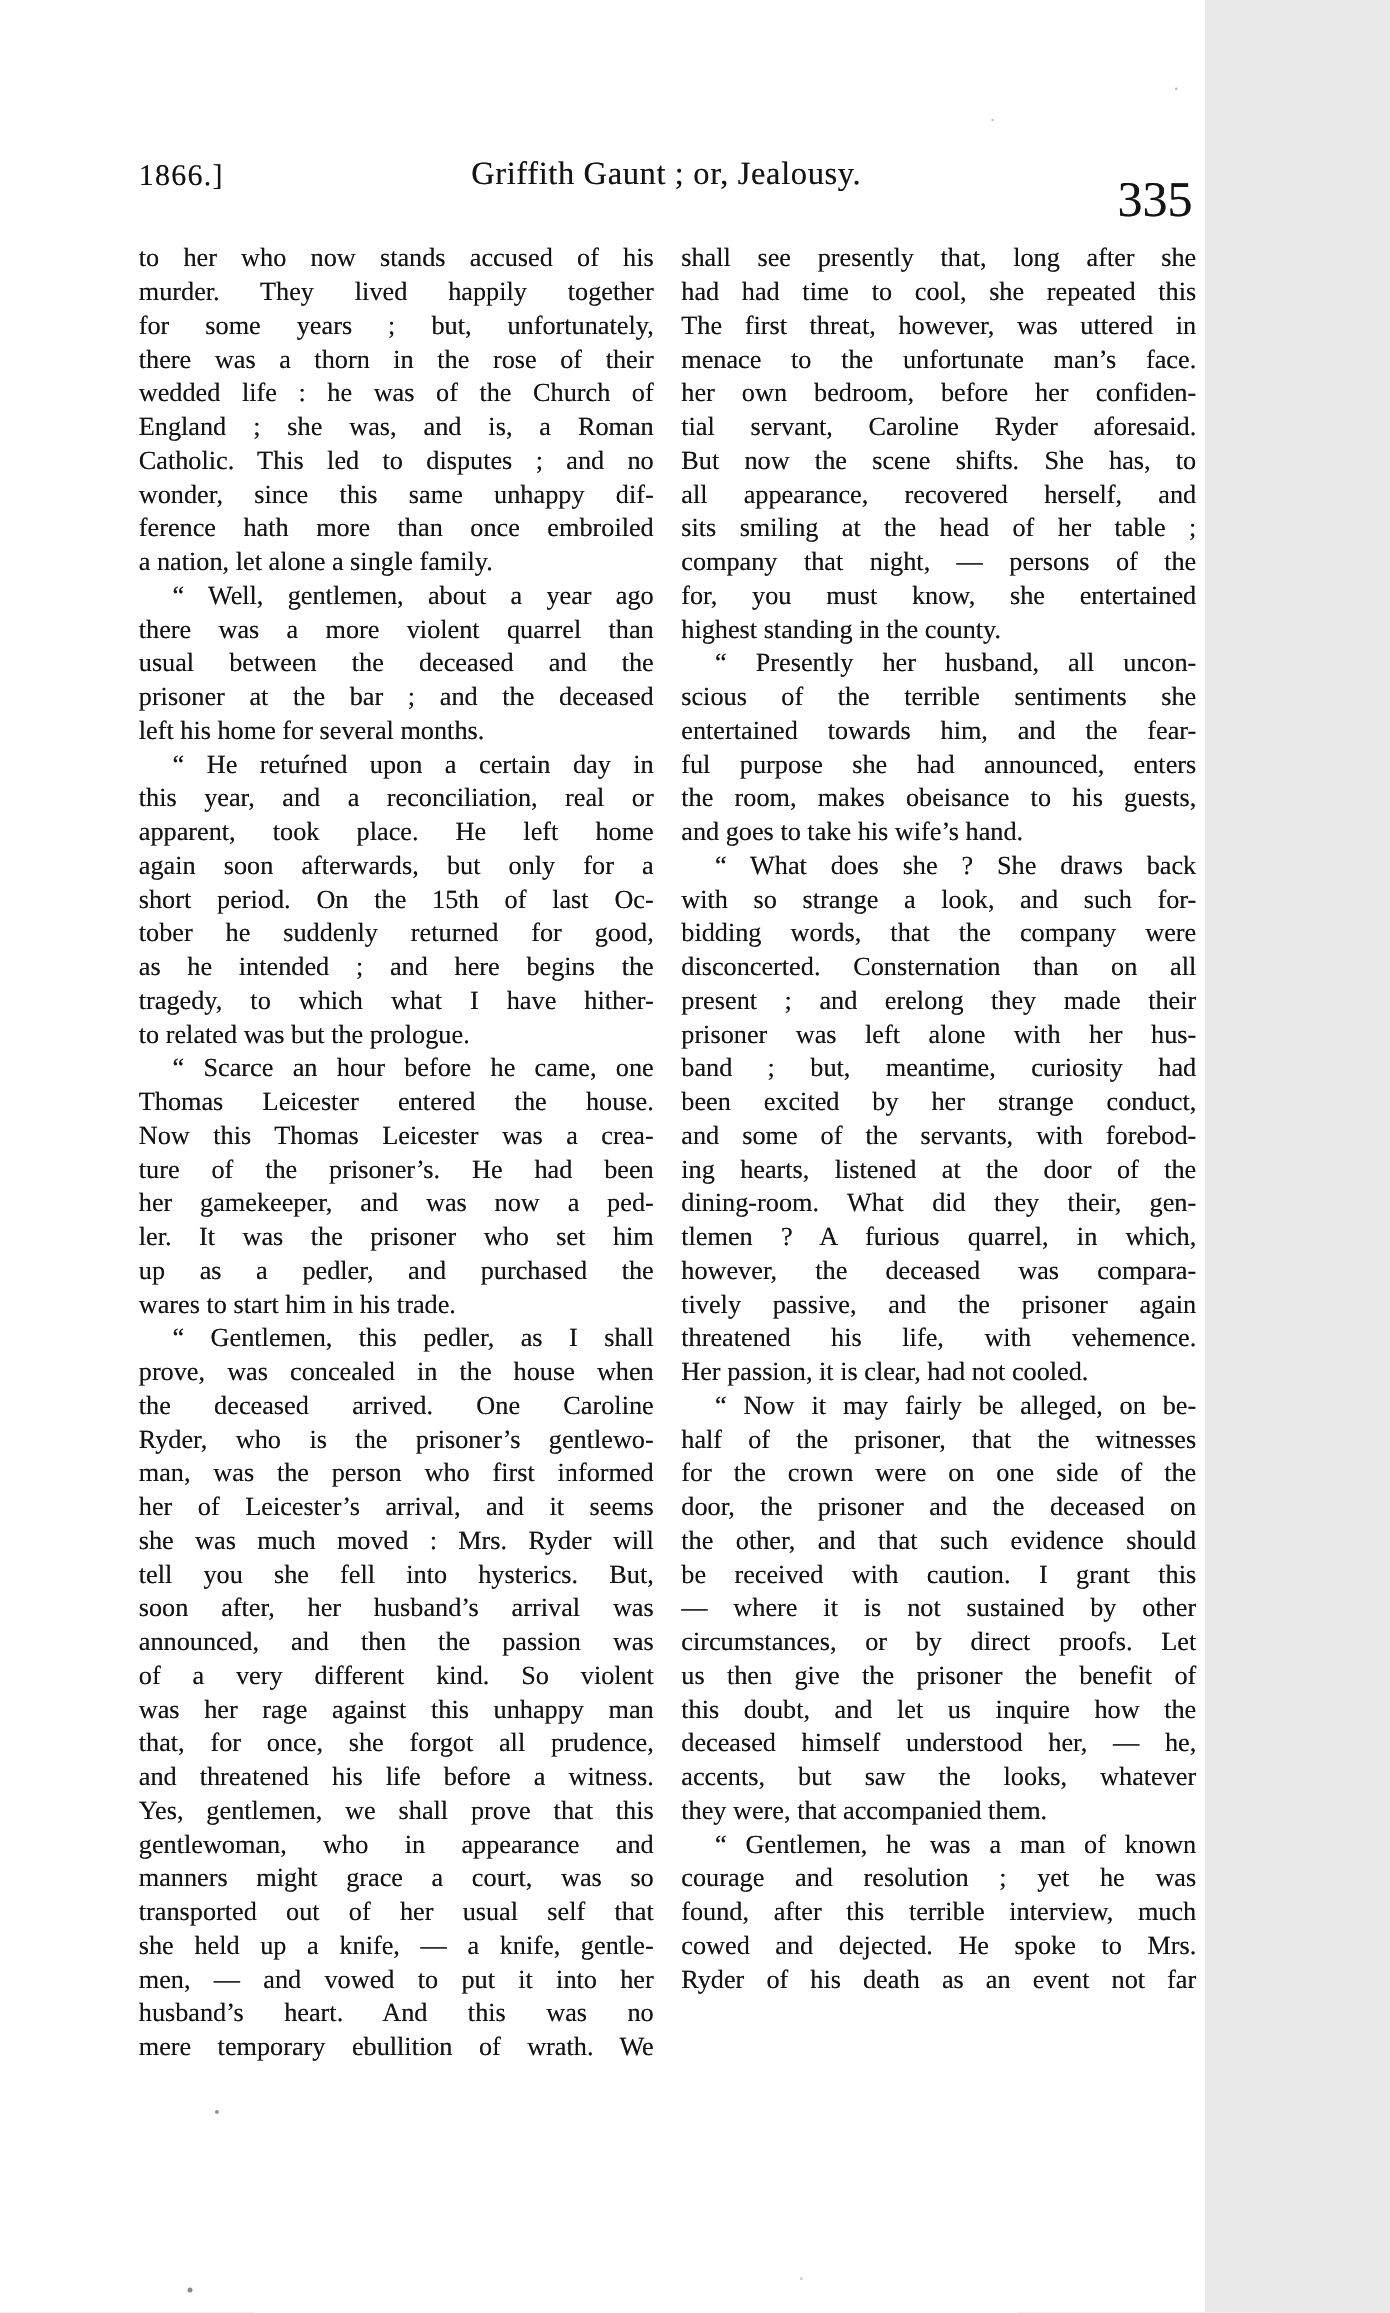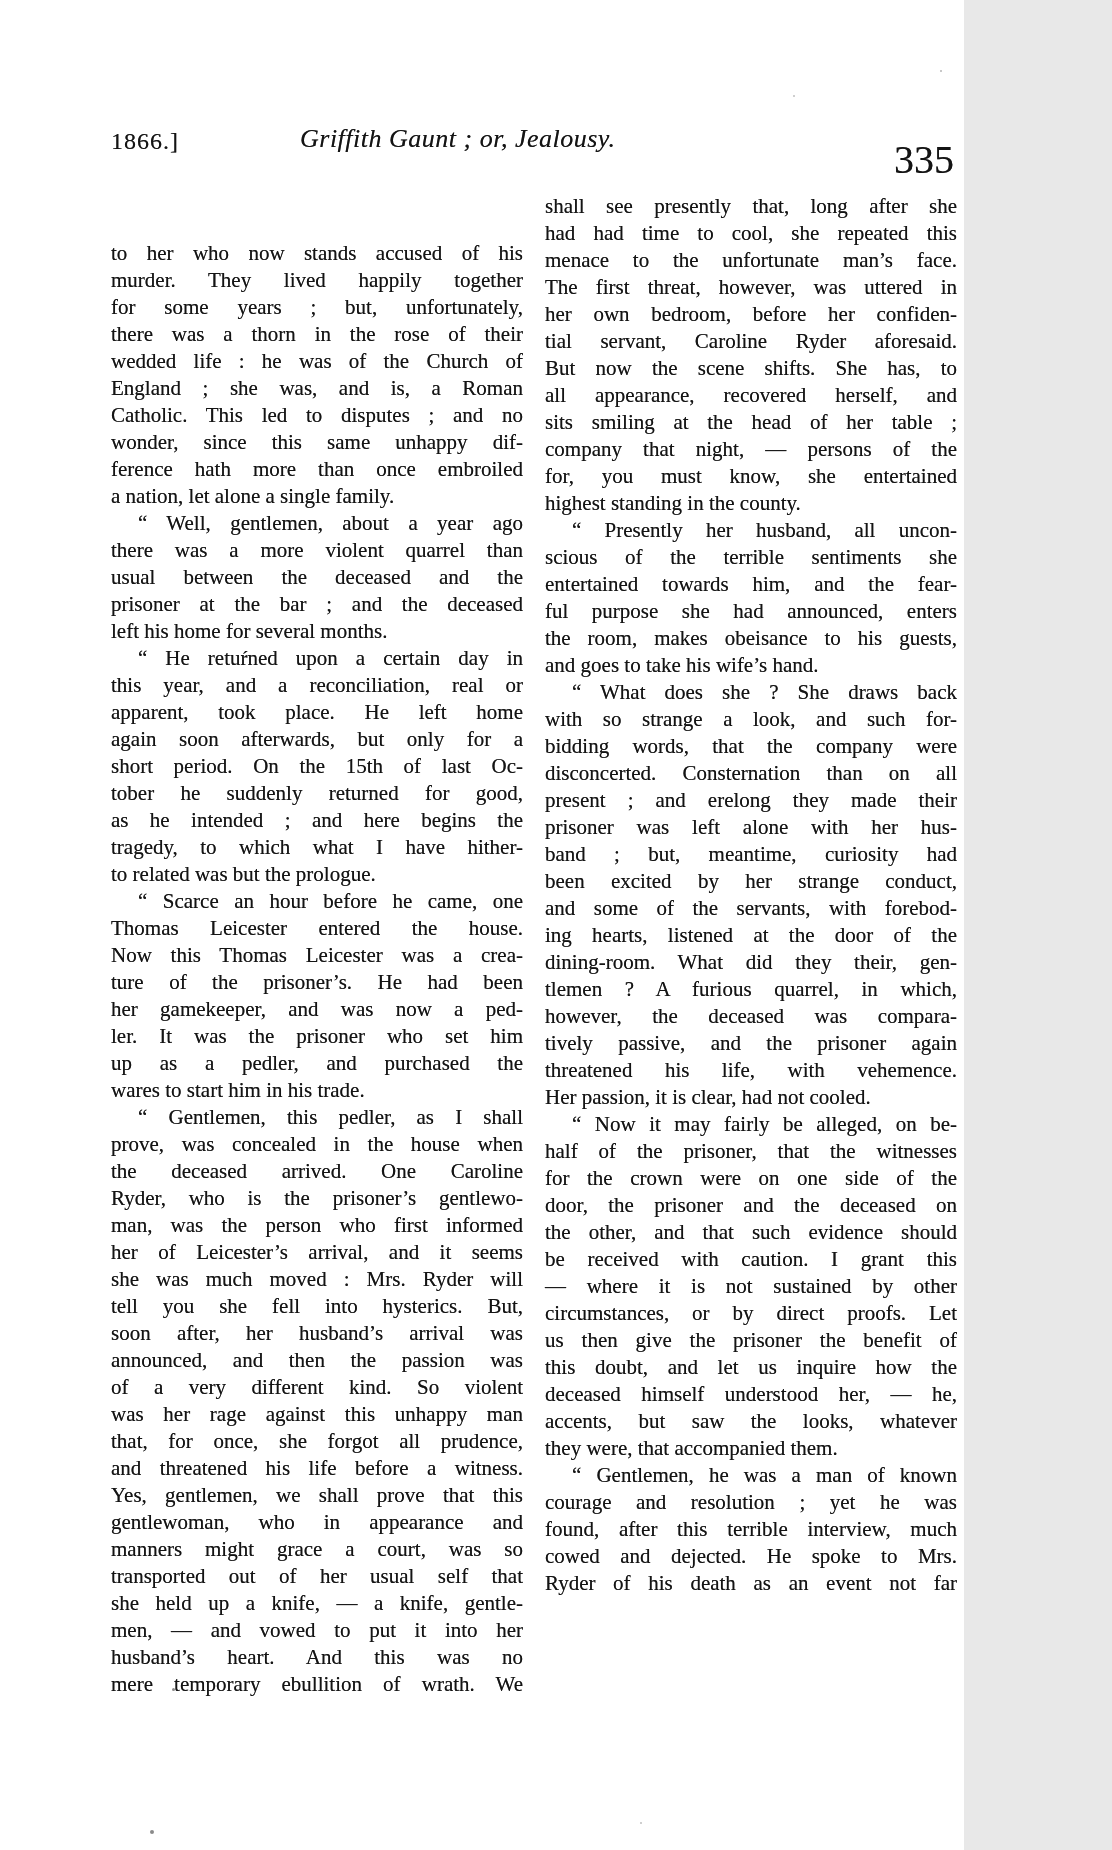--- a/index.html
+++ b/index.html
@@ -18,41 +18,40 @@
     left: 111px;
     top: 128px;
     font-size: 24px;
     letter-spacing: 1px;
   }
   .header-title {
     position: absolute;
     left: 300px;
     top: 124px;
     width: 466px;
-    text-align: left;
-    font-style: italic;
+    text-align: center;
     font-size: 26px;
     letter-spacing: 0.5px;
   }
   .header-page-number {
     position: absolute;
     left: 860px;
     top: 136px;
     width: 94px;
     text-align: right;
     font-size: 40px;
   }
   .col {
     position: absolute;
     top: 193px;
     width: 412px;
     font-size: 21px;
     line-height: 27px;
   }
-  .col-left  { left: 111px; margin-top: 47px; }
+  .col-left  { left: 111px; }
   .col-right { left: 545px; }
   .line {
     height: 27px;
     text-align: justify;
     text-align-last: justify;
     white-space: nowrap;
     overflow: visible;
   }
   .line.no-just { text-align-last: left; }
   .line.indent  { text-indent: 27px; }
@@ -138,22 +137,22 @@
         <div class="line">men, — and vowed to put it into her</div>
         <div class="line">husband’s heart.  And this was no</div>
         <div class="line">mere temporary ebullition of wrath.  We</div>
       </div>
     </div>
 
   <div class="col col-right">
       <div>
         <div class="line">shall see presently that, long after she</div>
         <div class="line">had had time to cool, she repeated this</div>
+        <div class="line">The first threat, however, was uttered in</div>
         <div class="line">menace to the unfortunate man’s face.</div>
-        <div class="line">The first threat, however, was uttered in</div>
         <div class="line">her own bedroom, before her confiden-</div>
         <div class="line">tial servant, Caroline Ryder aforesaid.</div>
         <div class="line">But now the scene shifts.  She has, to</div>
         <div class="line">all appearance, recovered herself, and</div>
         <div class="line">sits smiling at the head of her table ;</div>
         <div class="line">company that night, — persons of the</div>
         <div class="line">for, you must know, she entertained</div>
         <div class="line no-just">highest standing in the county.</div>
       </div>
       <div>

